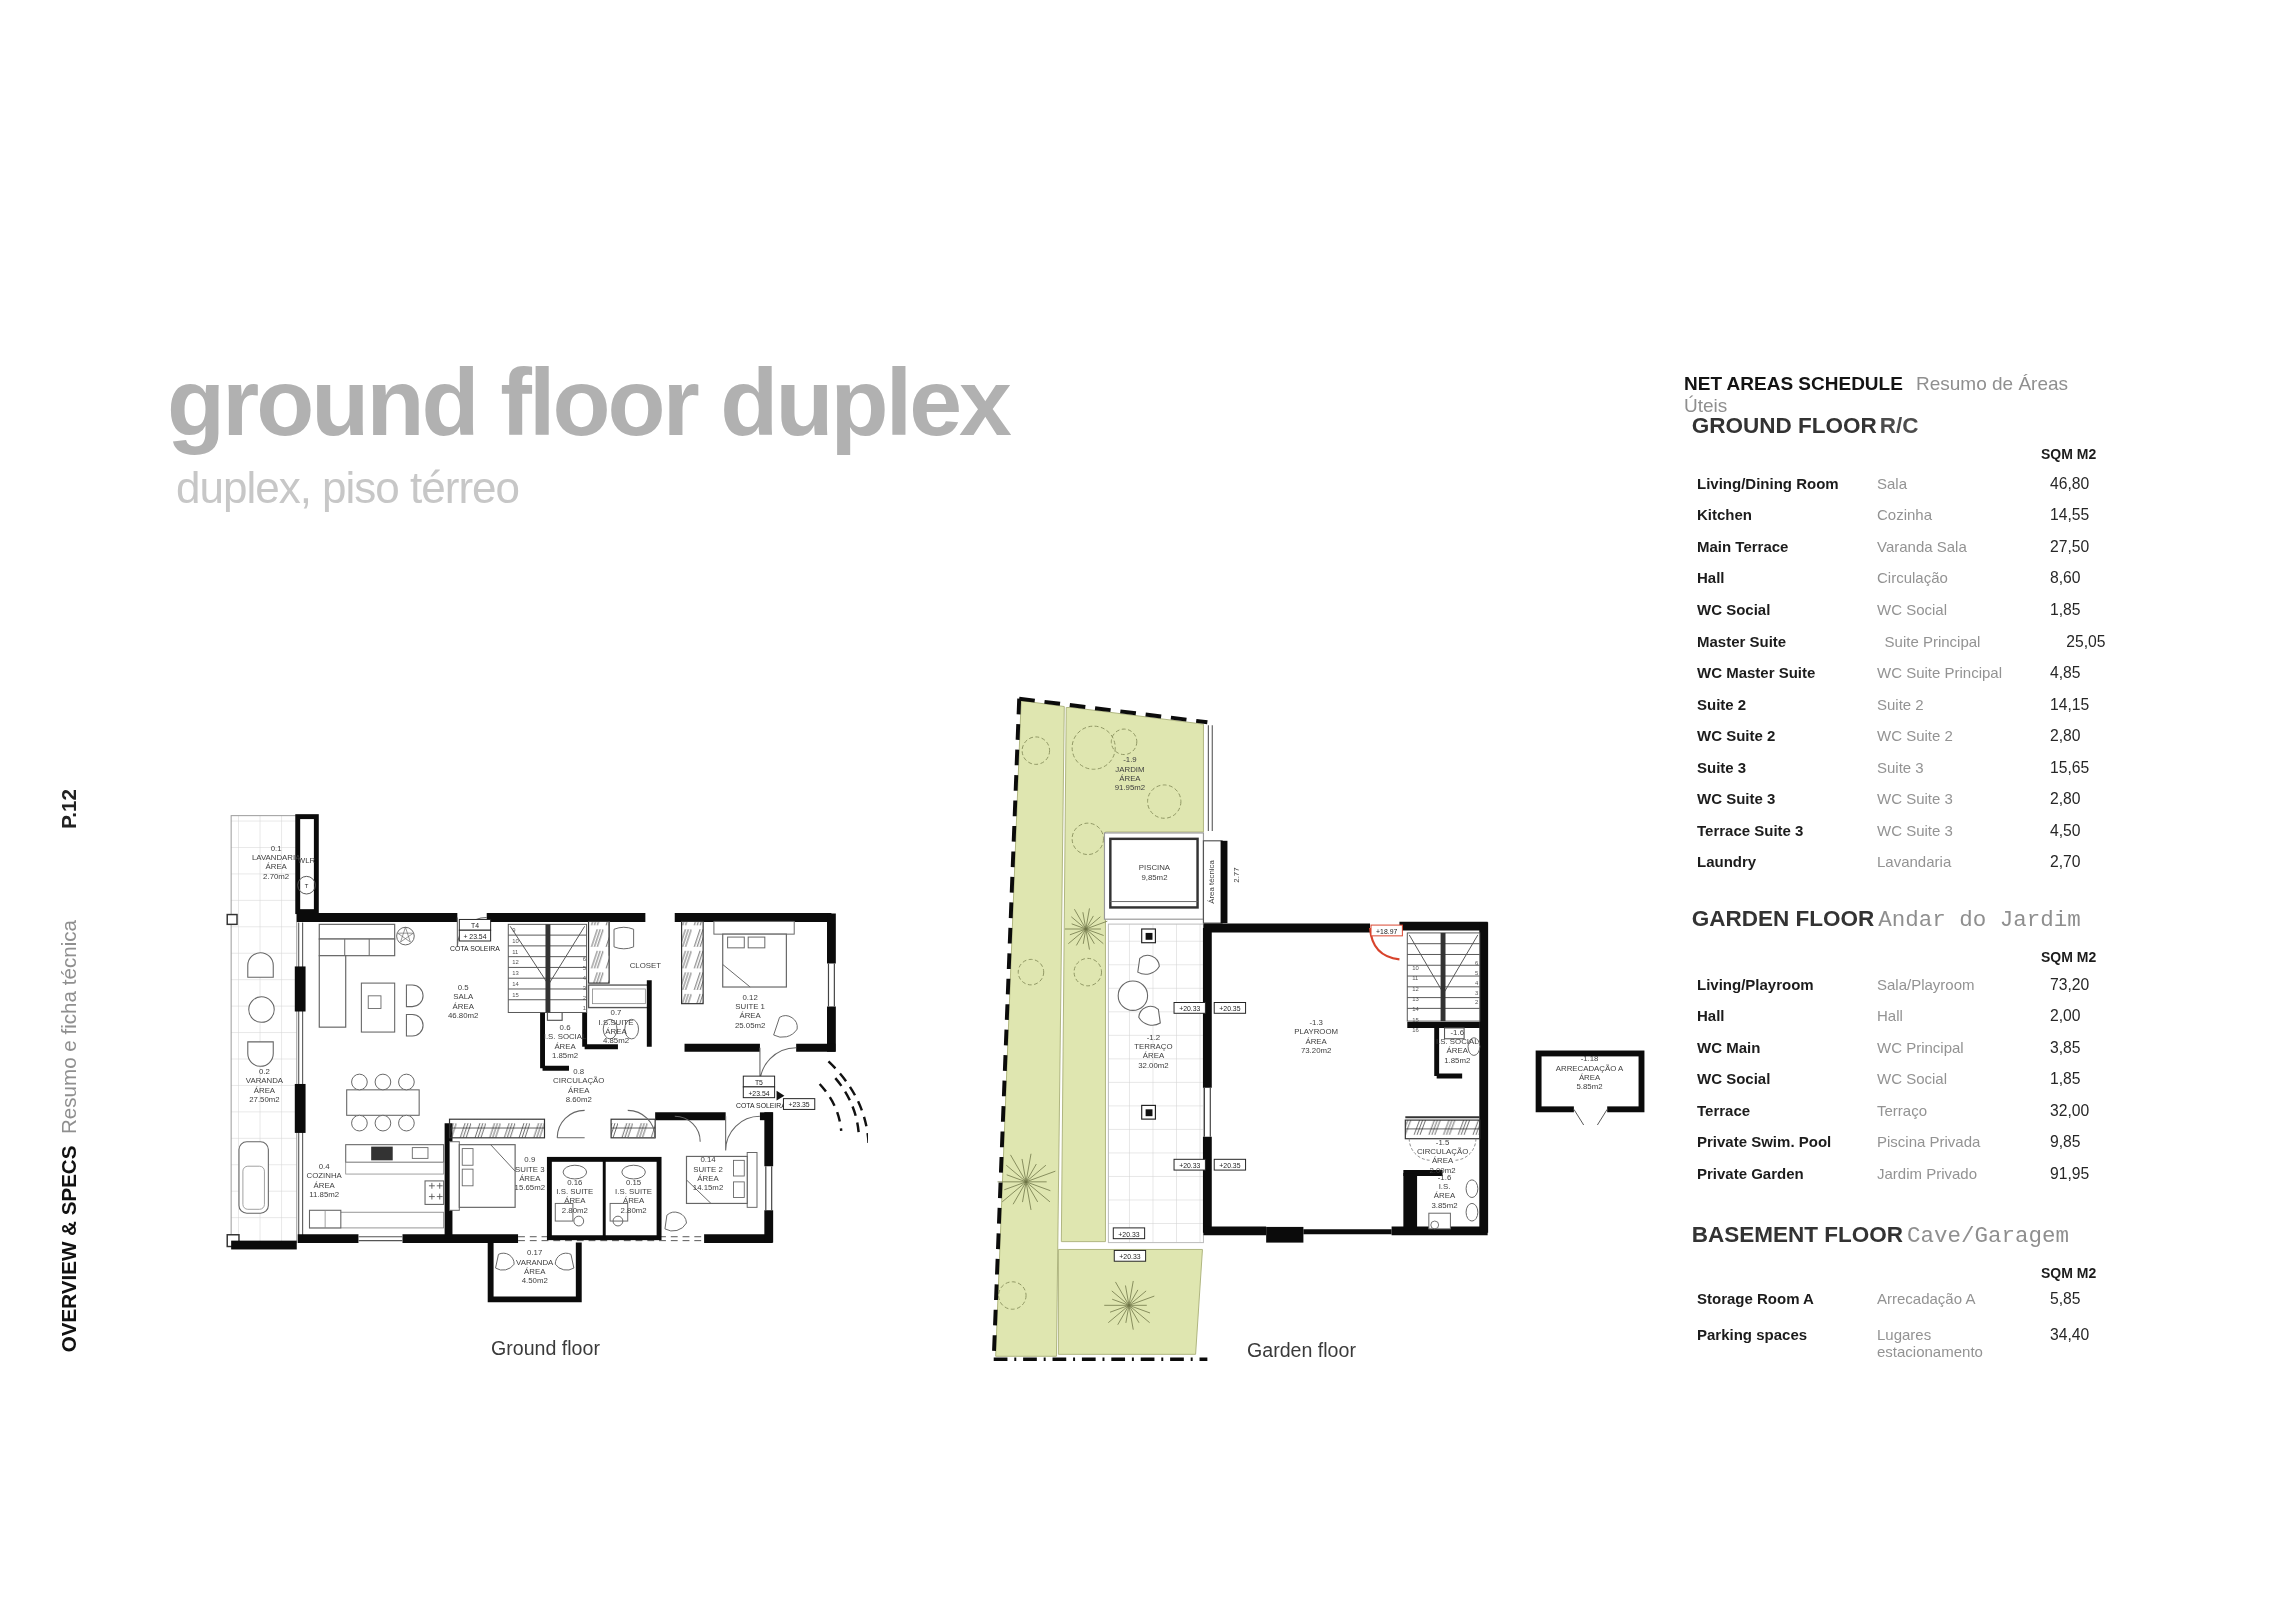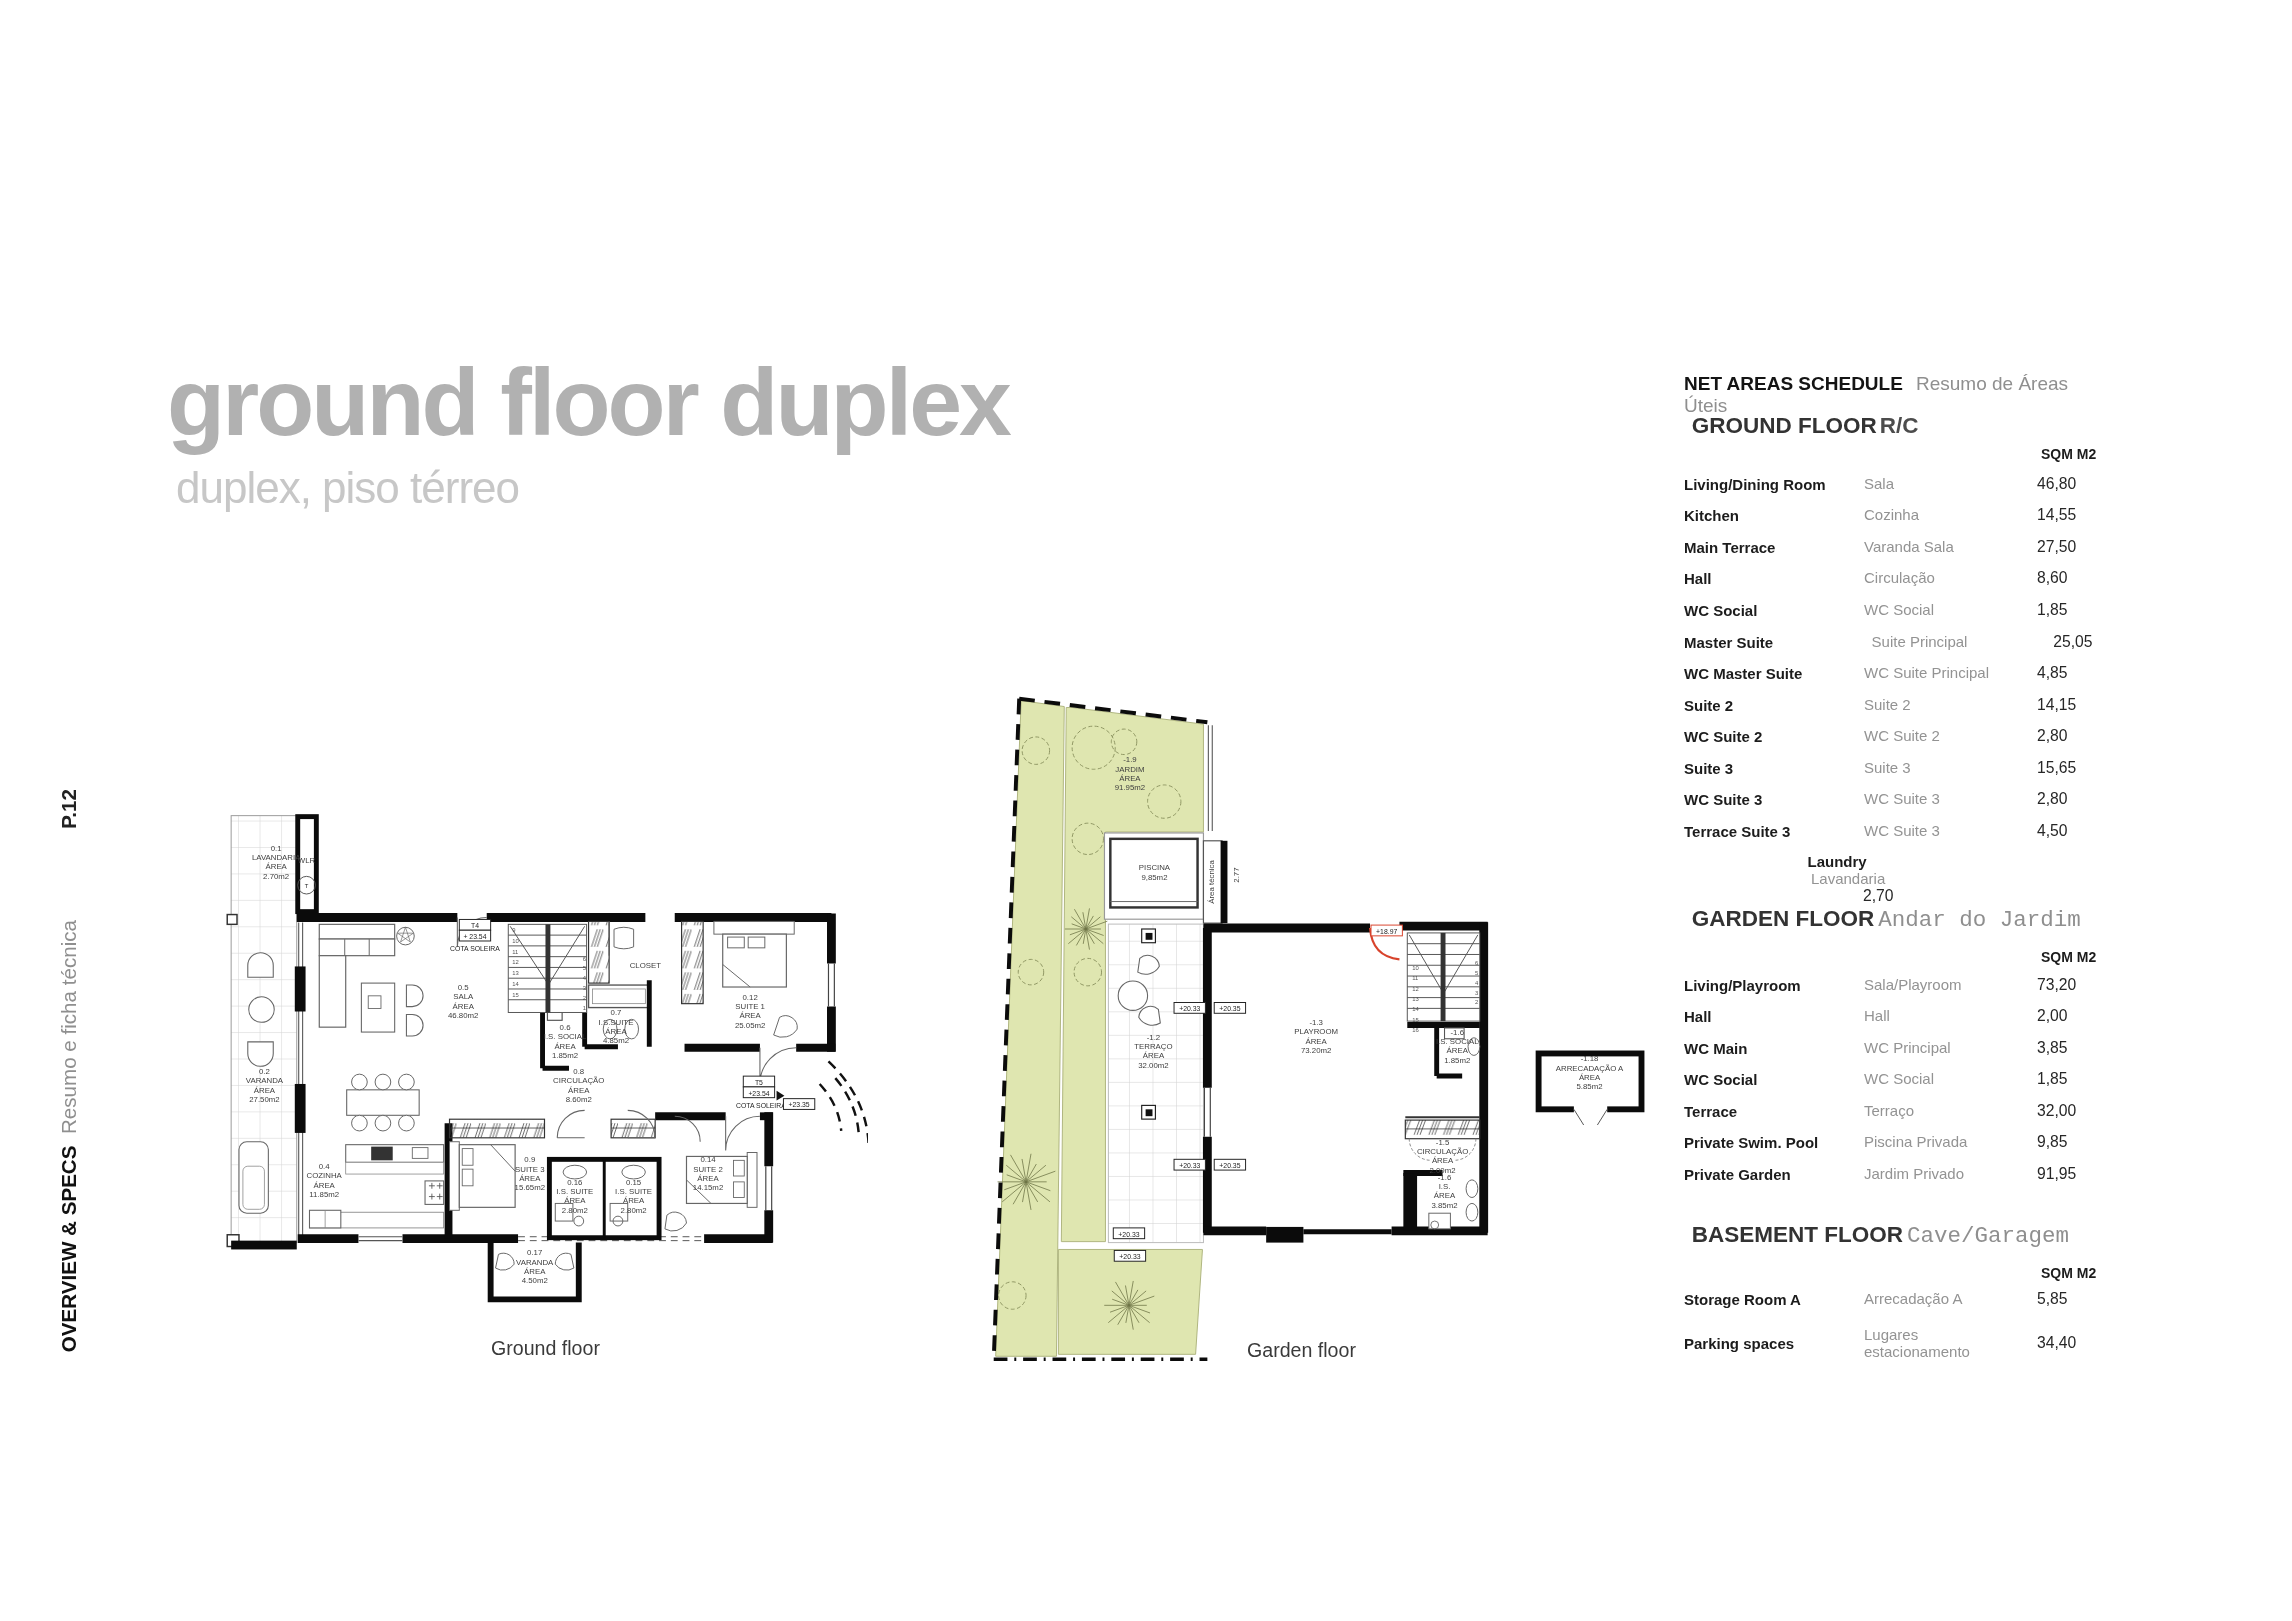--- a/index.html
+++ b/index.html
@@ -16,21 +16,21 @@
   
   #areas{position:absolute;left:1684px;top:363px;width:431px;}
   .t-head{position:absolute;top:9.8px;left:0;font-size:19px;}
   .t-head .b{font-weight:bold;color:#141414;}
   .t-head .g{color:#8f8f8f;margin-left:7.8px;}
   .sec-head{position:absolute;left:7.8px;font-size:22.5px;}
   .sec-head .b{font-weight:bold;color:#333;}
   .sec-head .g{color:#8f8f8f;margin-left:4px;font-family:Liberation Mono, monospace;}
   .sec-head .d{font-weight:bold;color:#4c4c4c;margin-left:3px;}
   .unit{position:absolute;left:357px;font-size:14px;font-weight:bold;color:#1c1c1c;}
-  .row{position:absolute;left:0;width:427px;display:flex;align-items:center;}
+  .row{position:absolute;left:13px;width:427px;display:flex;align-items:flex-start;}
   .row .en{width:180px;font-size:15px;font-weight:bold;color:#1c1c1c;}
   .row .pt{width:173px;font-size:15px;color:#939393;line-height:1.15;}
   .row .sq{width:69px;font-size:15.7px;color:#272727;}
   
   svg text{font-family:"Liberation Sans",sans-serif;}
   .plabel{font-size:8px;fill:#3d3d3d;text-anchor:middle;}
   .stnum{font-size:6px;fill:#555;}
   .tagt{font-size:7px;fill:#222;text-anchor:middle;}
 </style>
 </head>
@@ -532,21 +532,21 @@
         <div class="row" style="top: 427px;">
           <div class="en">WC Suite 3</div>
           <div class="pt">WC Suite 3</div>
           <div class="sq">2,80</div>
         </div>
         <div class="row" style="top: 459px;">
           <div class="en">Terrace Suite 3</div>
           <div class="pt">WC Suite 3</div>
           <div class="sq">4,50</div>
         </div>
-        <div class="row" style="top: 490px; flex-direction: column;">
+        <div class="row" style="top: 490px;">
           <div class="en">Laundry</div>
           <div class="pt">Lavandaria</div>
           <div class="sq">2,70</div>
         </div>
         <div class="sec-head" style="top: 543px;"><span class="b">GARDEN FLOOR</span><span class="g">Andar do Jardim</span></div>
         <div class="unit" style="top: 586px;">SQM M2</div>
         <div class="row" style="top: 613px;">
           <div class="en">Living/Playroom</div>
           <div class="pt">Sala/Playroom</div>
           <div class="sq">73,20</div>

